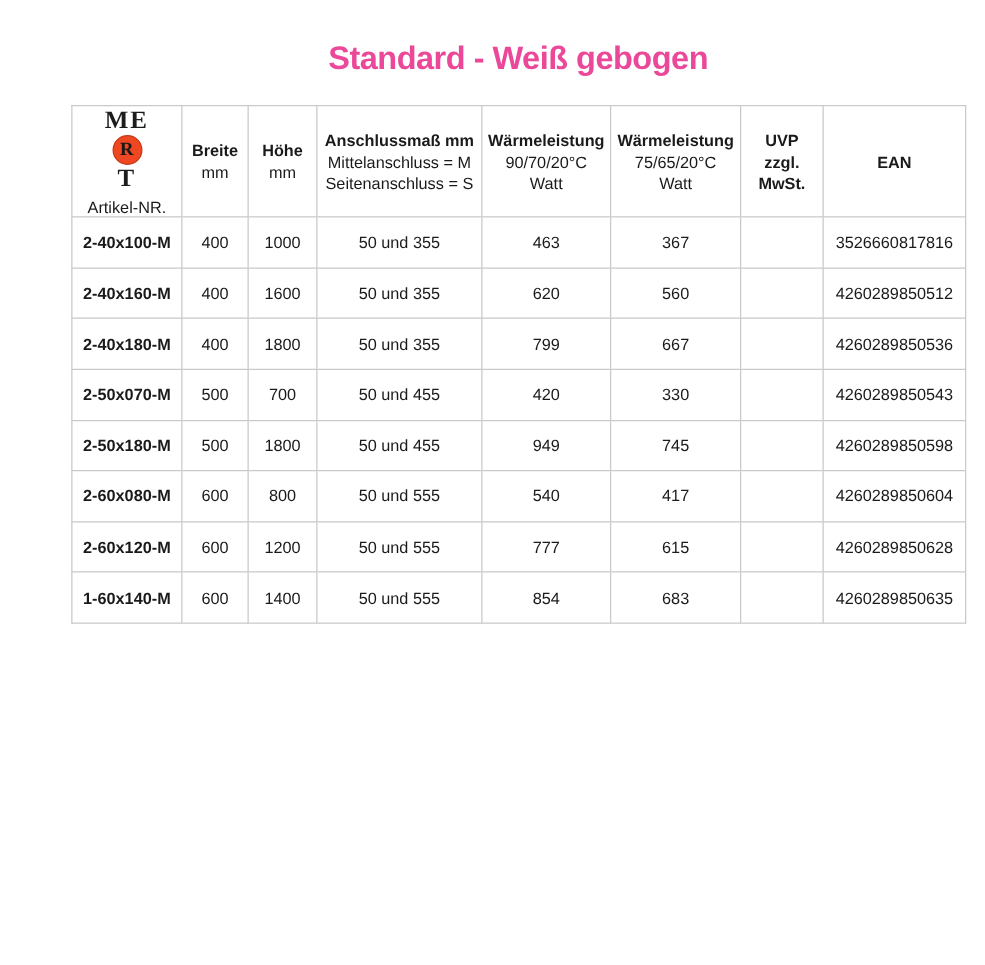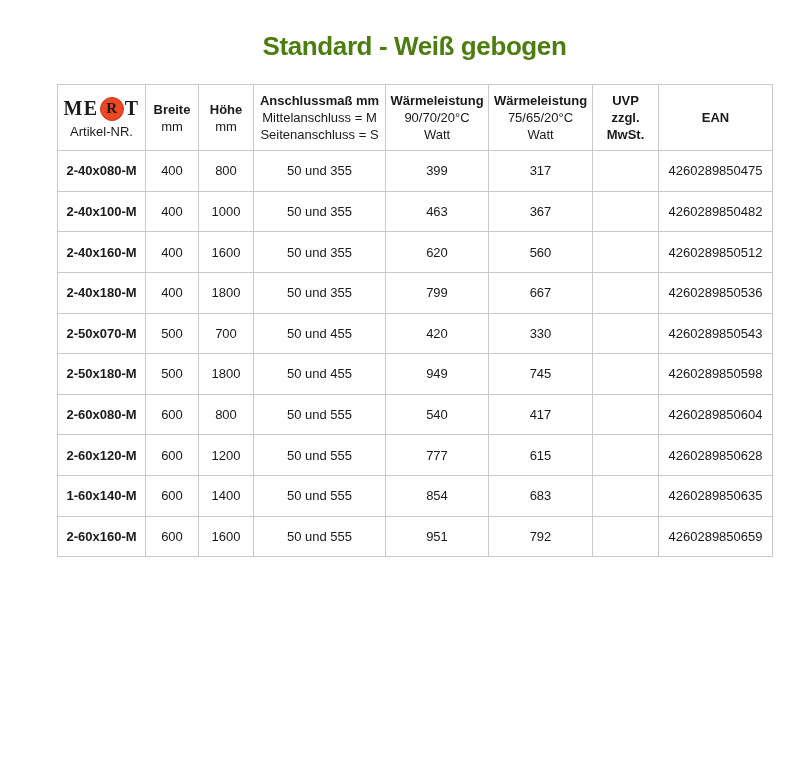--- a/index.html
+++ b/index.html
@@ -4,21 +4,21 @@
 <style>
   html,body { margin:0; padding:0; }
   body {
     width:788px; height:772px; background:#ffffff; position:relative;
     font-family:"Liberation Sans", sans-serif; color:#000;
     overflow:hidden;
   }
   .page-title {
     position:absolute; top:31px; left:57px; width:715px;
     text-align:center; font-size:26px; font-weight:bold; letter-spacing:-0.4px;
-    color:#4d7c0f;
+    color:#ec4899;
   }
   table.spec {
     position:absolute; top:84px; left:57px; width:715px;
     border-collapse:collapse; table-layout:fixed;
   }
   table.spec th, table.spec td {
     border:1px solid var(--border,#c9c9c9);
     text-align:center; vertical-align:middle;
     padding:0; font-size:13px; color:#1a1a1a;
     overflow:hidden; white-space:nowrap;
@@ -26,21 +26,21 @@
   thead tr { height:66px; }
   tbody tr { height:40.64px; }
   thead th { font-weight:bold; font-size:12.5px; }
   .hdr-line { line-height:17px; }
   .hdr-sub { font-weight:normal; }
   th.uvp-cell { text-align:left; vertical-align:top; padding:4px 0 0 6px; line-height:16px;margin-top:20px; }
   td.artikel { font-weight:bold; font-size:12.5px; }
   .logo-wrap {
     display:flex; align-items:center; justify-content:center;
     font-family:"Liberation Serif", serif; font-weight:bold;
-    font-size:20px; letter-spacing:1.5px; color:#1c1c1c; margin-bottom:3px;
+    font-size:20px; letter-spacing:1.5px; color:#1c1c1c; margin-bottom:3px;flex-direction:column;
   }
   .logo-circle {
     width:22px; height:22px; border-radius:50%;
     background:var(--accent,#ee4721); border:1px solid #c43a18;
     display:inline-flex; align-items:center; justify-content:center;
     font-size:15px; letter-spacing:0; color:#181818; margin:0 1px;
     flex:0 0 auto;
   }
   .artikel-label { font-weight:normal; font-size:13px; }
 </style>
@@ -98,38 +98,28 @@
       <th class="uvp-cell">
         <div class="hdr-line">UVP</div>
         <div class="hdr-line">zzgl.</div>
         <div class="hdr-line">MwSt.</div>
       </th>
       <th>EAN</th>
     </tr>
   </thead>
   <tbody>
       <tr>
-    <td class="artikel">2-40x080-M</td>
-    <td>400</td>
-    <td>800</td>
-    <td>50 und 355</td>
-    <td>399</td>
-    <td>317</td>
-    <td></td>
-    <td>4260289850475</td>
-  </tr>
-      <tr>
     <td class="artikel">2-40x100-M</td>
     <td>400</td>
     <td>1000</td>
     <td>50 und 355</td>
     <td>463</td>
     <td>367</td>
     <td></td>
-    <td>4260289850482</td>
+    <td>3526660817816</td>
   </tr>
       <tr>
     <td class="artikel">2-40x160-M</td>
     <td>400</td>
     <td>1600</td>
     <td>50 und 355</td>
     <td>620</td>
     <td>560</td>
     <td></td>
     <td>4260289850512</td>
@@ -187,24 +177,14 @@
       <tr>
     <td class="artikel">1-60x140-M</td>
     <td>600</td>
     <td>1400</td>
     <td>50 und 555</td>
     <td>854</td>
     <td>683</td>
     <td></td>
     <td>4260289850635</td>
   </tr>
-      <tr>
-    <td class="artikel">2-60x160-M</td>
-    <td>600</td>
-    <td>1600</td>
-    <td>50 und 555</td>
-    <td>951</td>
-    <td>792</td>
-    <td></td>
-    <td>4260289850659</td>
-  </tr>
     </tbody>
 </table>
 
 </body></html>

